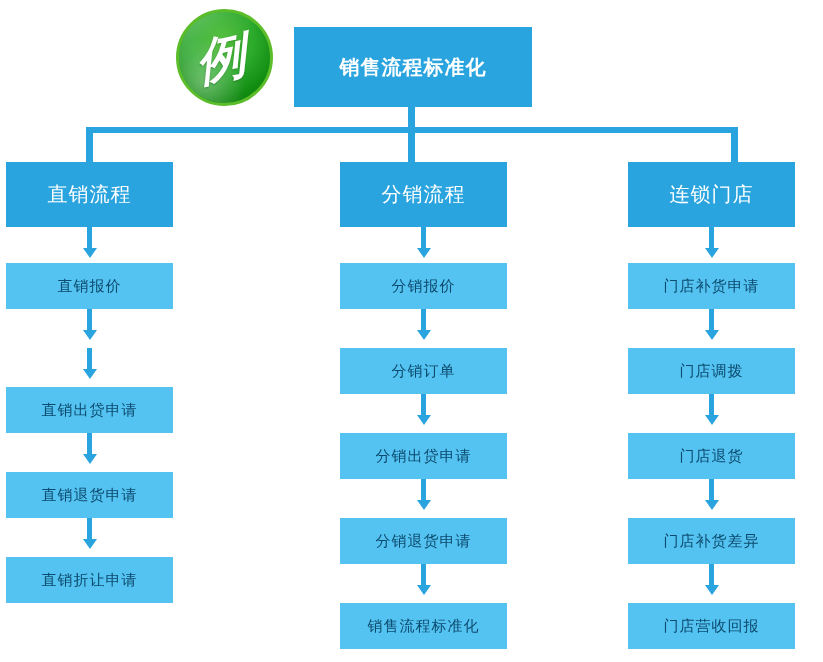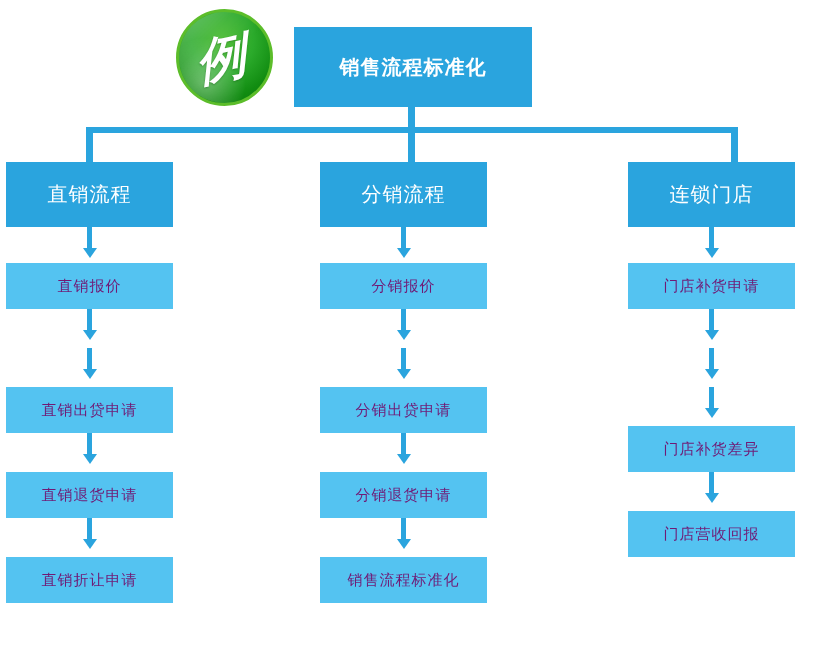--- a/index.html
+++ b/index.html
@@ -43,21 +43,21 @@
     display:flex;flex-direction:column;align-items:center;
   }
   .hdr{
     width:100%;height:65px;background:var(--primary-blue,#2aa4de);
     display:flex;align-items:center;justify-content:center;
     color:#ffffff;font-size:20px;letter-spacing:1px;flex:0 0 auto;
   }
   .node{
     width:100%;height:46px;background:var(--light-blue,#54c3f1);
     display:flex;align-items:center;justify-content:center;
-    color:#701a75;font-size:15px;letter-spacing:1px;flex:0 0 auto;
+    color:#0c4a6e;font-size:15px;letter-spacing:1px;flex:0 0 auto;
   }
   .arrow{
     display:flex;flex-direction:column;align-items:center;
     height:31px;margin-bottom:8px;flex:0 0 auto;
   }
   .arrow.first{margin-bottom:5px;}
   .arrow .shaft{width:5px;flex:1 1 auto;background:var(--connector-blue,#2aa4de);}
   .arrow .head{
     width:0;height:0;flex:0 0 auto;
     border-left:7px solid transparent;border-right:7px solid transparent;
@@ -114,34 +114,37 @@
       </div>
     <div class="arrow">
         <div class="shaft"></div>
         <div class="head"></div>
       </div>
     <div class="node">
         <span>直销折让申请</span>
       </div>
   </div>
 
-  <div class="col" style="left:320px">
+  <div class="col" style="left:340px">
     <div class="hdr">
       <span>分销流程</span>
     </div>
     <div class="arrow first">
         <div class="shaft"></div>
         <div class="head"></div>
       </div>
     <div class="node">
         <span>分销报价</span>
       </div>
     <div class="arrow">
         <div class="shaft"></div>
         <div class="head"></div>
+      </div>
+    <div class="node">
+        <span>分销订单</span>
       </div>
     <div class="arrow">
         <div class="shaft"></div>
         <div class="head"></div>
       </div>
     <div class="node">
         <span>分销出贷申请</span>
       </div>
     <div class="arrow">
         <div class="shaft"></div>
@@ -167,23 +170,29 @@
         <div class="shaft"></div>
         <div class="head"></div>
       </div>
     <div class="node">
         <span>门店补货申请</span>
       </div>
     <div class="arrow">
         <div class="shaft"></div>
         <div class="head"></div>
       </div>
-    <div class="arrow">
-        <div class="shaft"></div>
-        <div class="head"></div>
+    <div class="node">
+        <span>门店调拨</span>
+      </div>
+    <div class="arrow">
+        <div class="shaft"></div>
+        <div class="head"></div>
+      </div>
+    <div class="node">
+        <span>门店退货</span>
       </div>
     <div class="arrow">
         <div class="shaft"></div>
         <div class="head"></div>
       </div>
     <div class="node">
         <span>门店补货差异</span>
       </div>
     <div class="arrow">
         <div class="shaft"></div>

